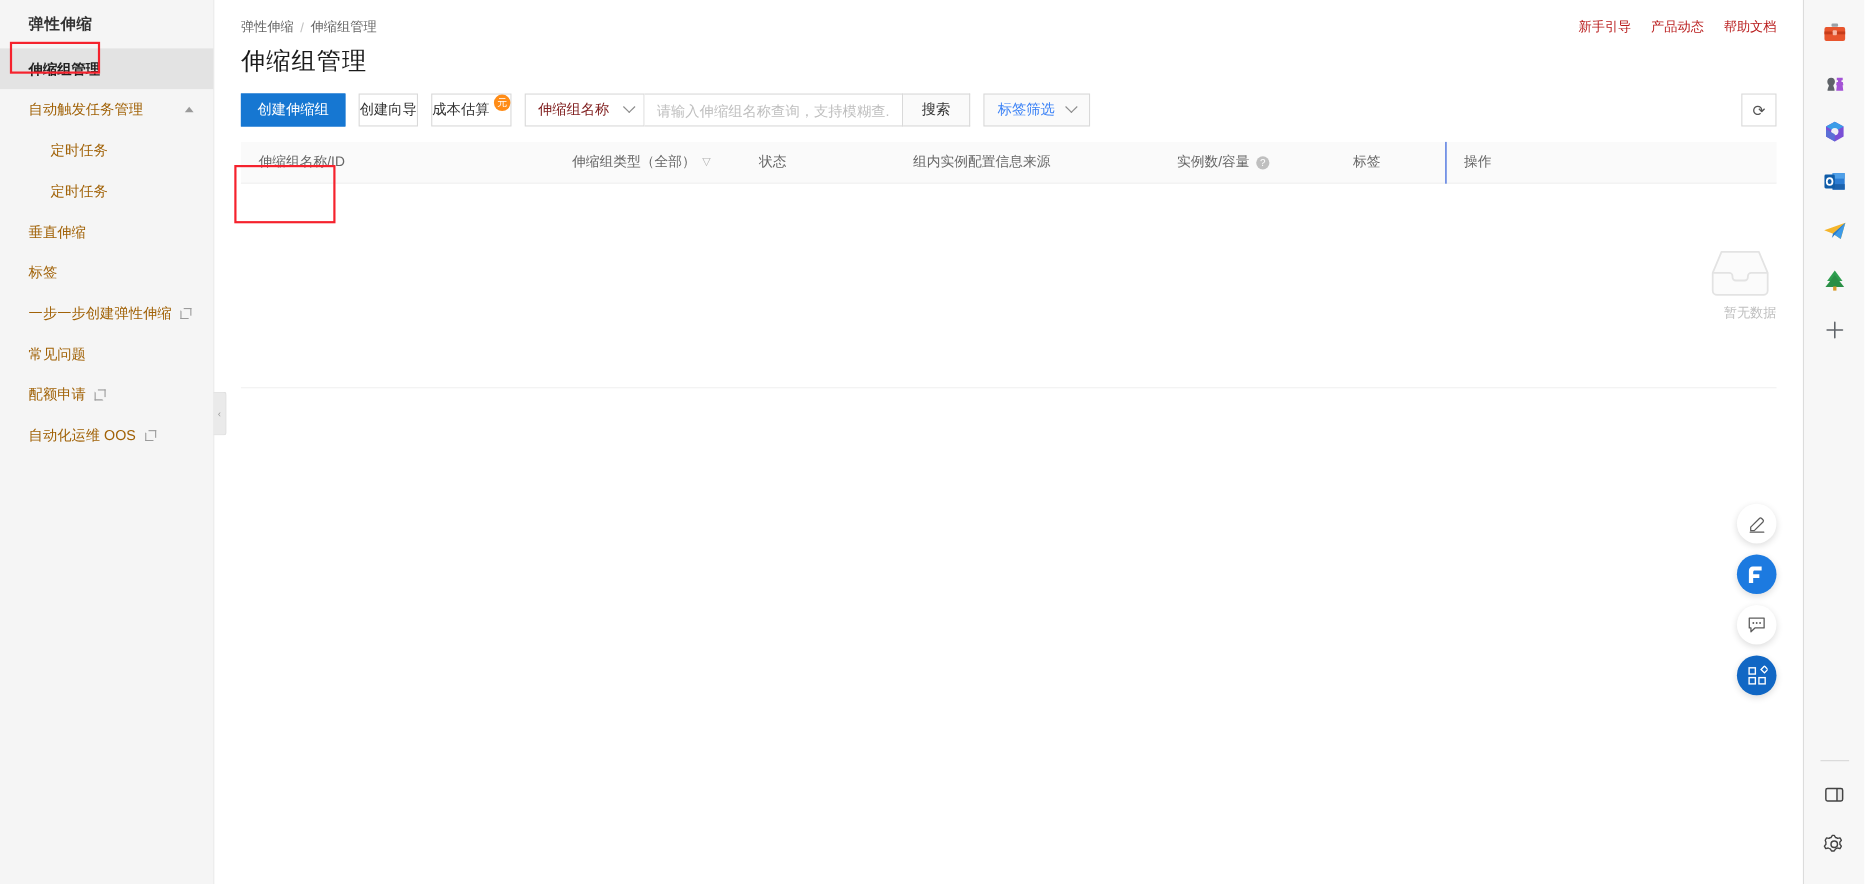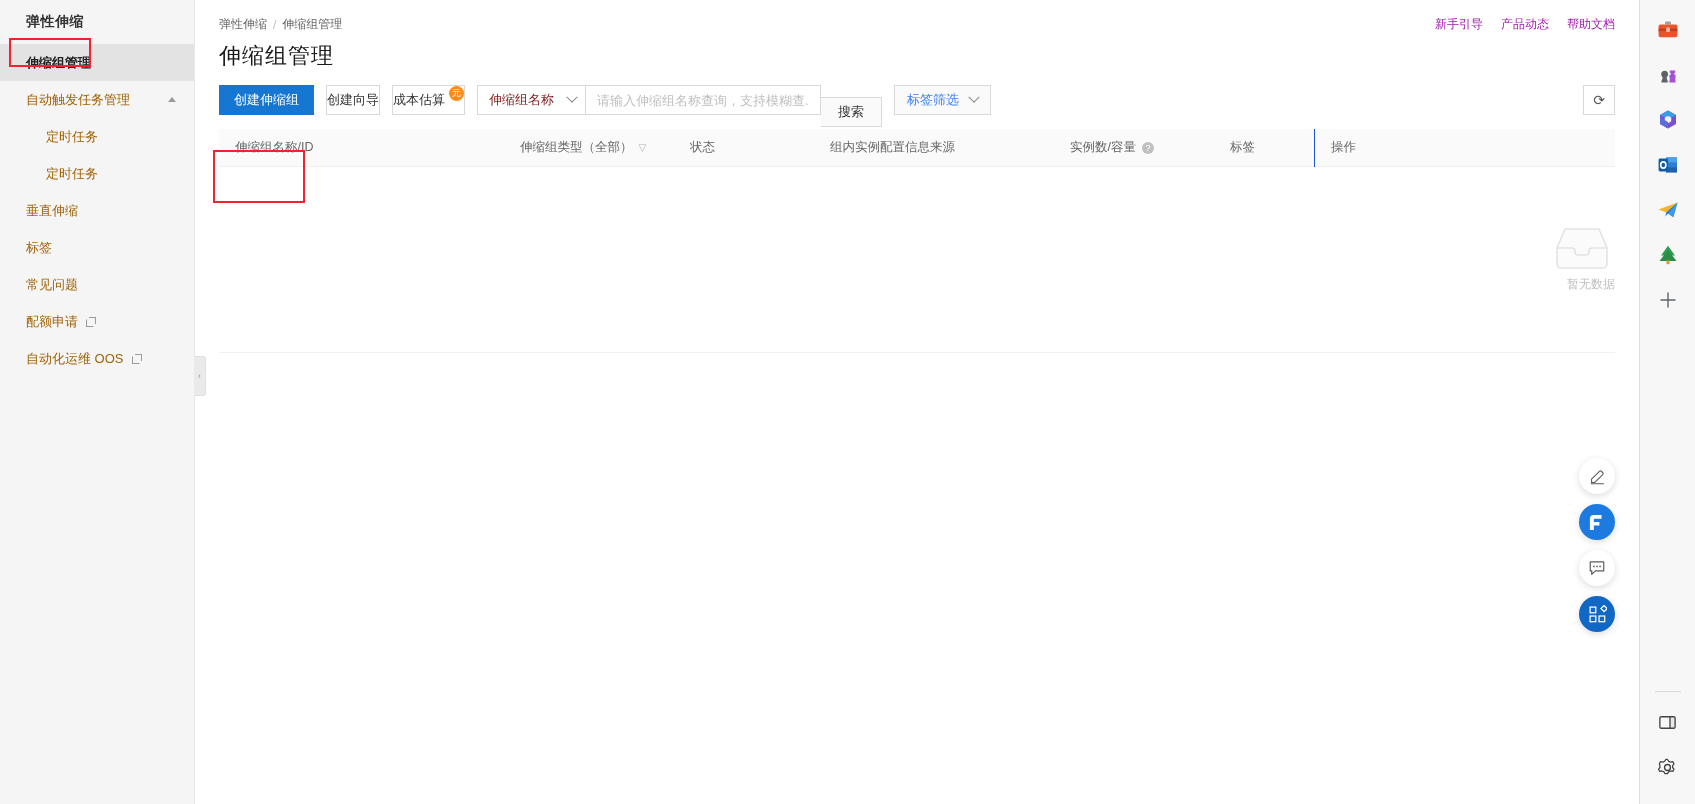--- a/index.html
+++ b/index.html
@@ -115,21 +115,21 @@
     padding: 16px 24px 0 24px;
   }
   #breadcrumb {
     font-size: 12px; color: #666;
     display: flex; gap: 6px; align-items: center;
   }
   #breadcrumb .sep { color: #c0c0c0; }
   #breadcrumb .crumb { cursor: pointer; }
   #header-links {
     display: flex; gap: 18px;
-    font-size: 12px; color: #a21caf;
+    font-size: 12px; color: #b91c1c;
   }
   #header-links span { cursor: pointer; }
 
   #page-title {
     font-size: 22px;
     color: #1a1a1a;
     padding: 8px 0 0 24px;
     font-weight: 400;
     letter-spacing: 1px;
   }
@@ -204,21 +204,20 @@
   .sg-input::placeholder { color: #bfbfbf; }
   .sg-btn {
     border: 1px solid #d9d9d9;
     border-left: none;
     background: #fafafa;
     height: 30px;
     padding: 0 17px;
     font-size: 13px;
     color: #333;
     cursor: pointer;
-    margin-top: 12px;
   }
   .tag-filter {
     margin-left: 12px;
     height: 30px;
     border: 1px solid #d9d9d9;
     background: #fafafa;
     font-size: 13px;
     color: #3b82f6;
     padding: 0 12px;
     display: inline-flex;
@@ -386,20 +385,26 @@
         <span>垂直伸缩</span>
       </span>
   </div>
 
   <div class="side-item">
     <span class="lbl">
         <span>标签</span>
       </span>
   </div>
 
+  <div class="side-item">
+    <span class="lbl">
+        <span>一步一步创建弹性伸缩</span>
+        <span class="ext-ico"></span>
+      </span>
+  </div>
 
   <div class="side-item">
     <span class="lbl">
         <span>常见问题</span>
       </span>
   </div>
 
   <div class="side-item">
     <span class="lbl">
         <span>配额申请</span>

